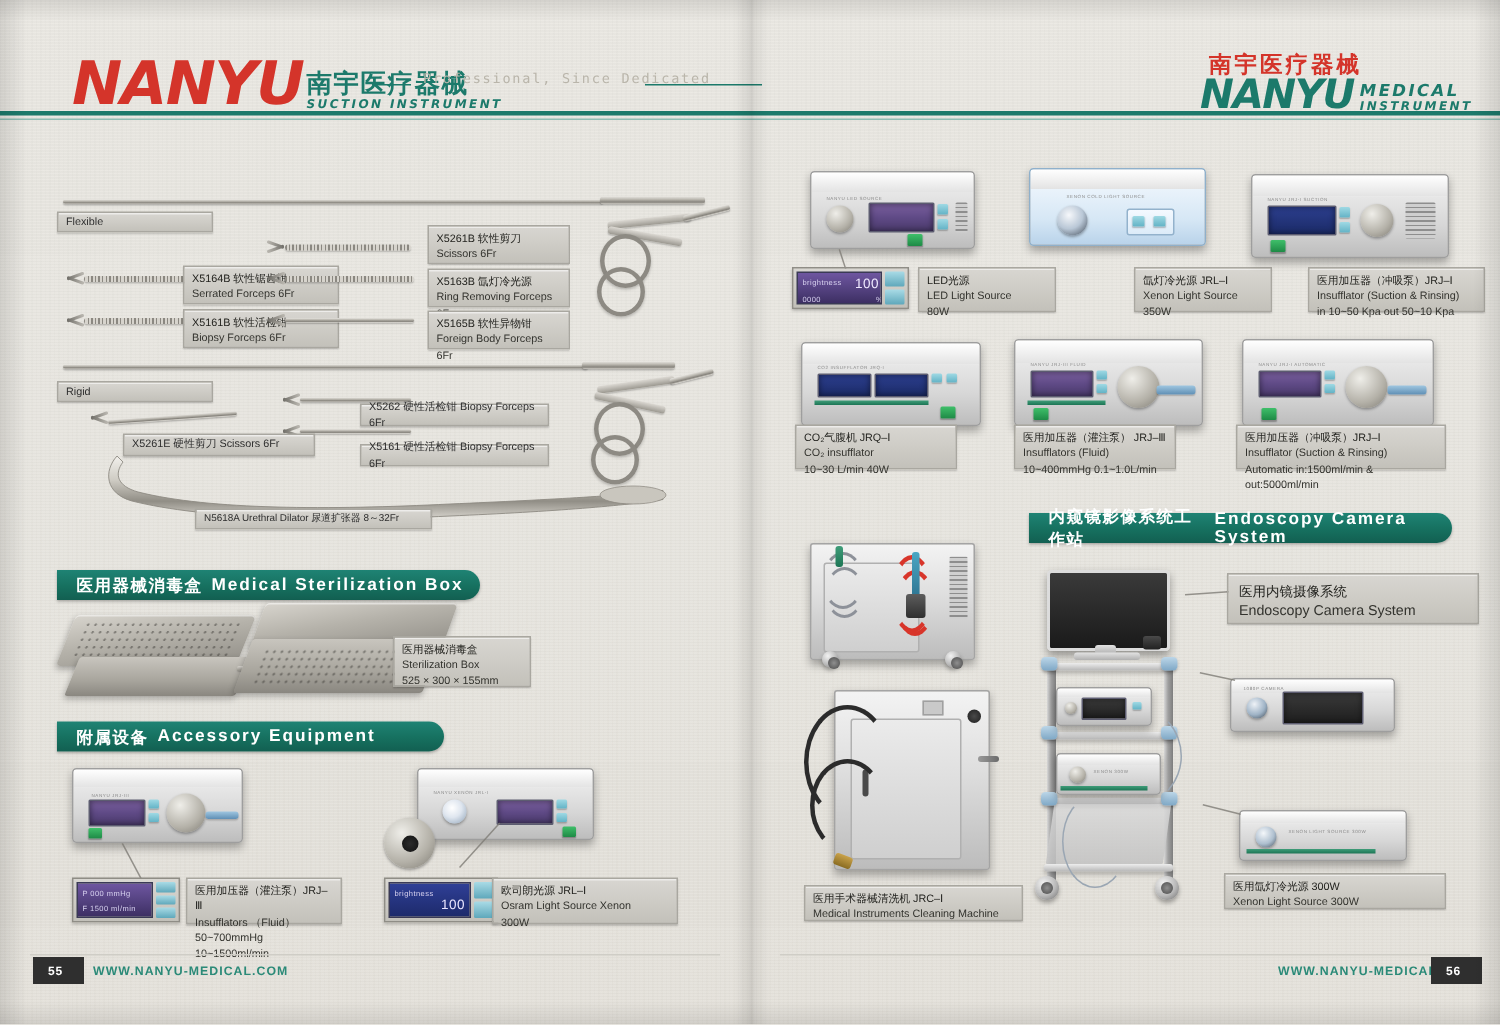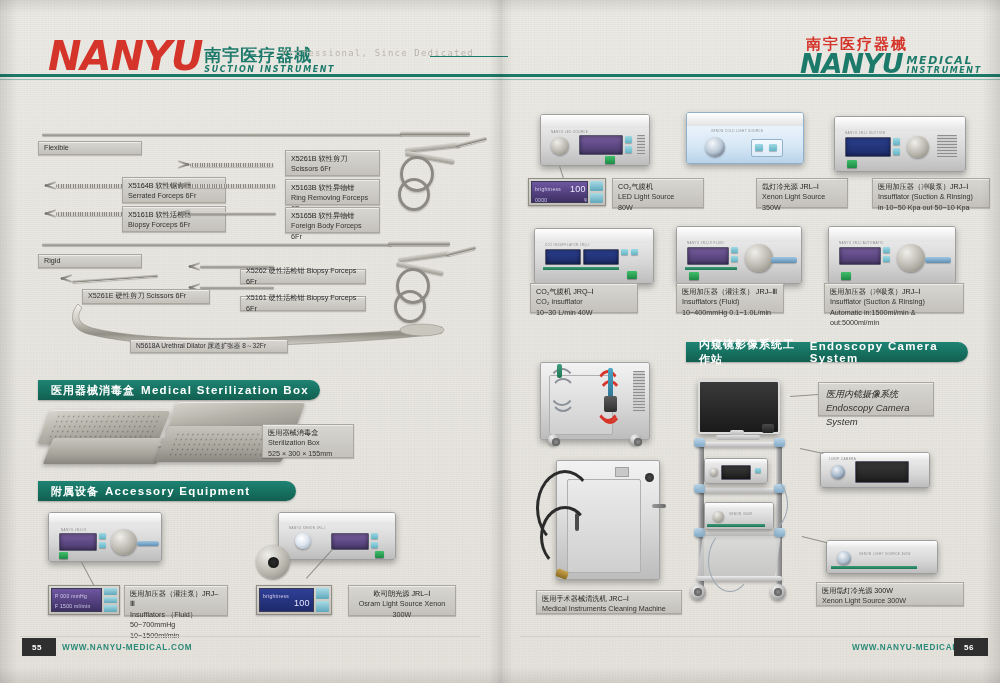--- a/index.html
+++ b/index.html
@@ -241,21 +241,21 @@
   <div class="coil" style="left:56px;top:184px;width:86px;"></div>
   <div class="shaft thin" style="left:140px;top:185px;width:32px;"></div>
   <div class="cap" style="left:122px;top:177px;width:104px;height:26px;">
     <div class="cn">X5164B 软性锯齿钳</div>
     <div class="en">Serrated Forceps 6Fr</div>
   </div>
 
   <div class="jaw" style="left:178px;top:181px;"></div>
   <div class="coil" style="left:190px;top:184px;width:86px;"></div>
   <div class="cap" style="left:285px;top:179px;width:95px;height:26px;">
-    <div class="cn">X5163B 软性异物钳</div>
+    <div class="cn">X5163B 氙灯冷光源</div>
     <div class="en">Ring Removing Forceps 6Fr</div>
   </div>
 
   <div class="jaw" style="left:44px;top:209px;"></div>
   <div class="coil" style="left:56px;top:212px;width:78px;"></div>
   <div class="cap" style="left:122px;top:206px;width:104px;height:26px;">
     <div class="cn">X5161B 软性活检钳</div>
     <div class="en">Biopsy Forceps 6Fr</div>
   </div>
 
@@ -392,21 +392,21 @@
   <div class="pop" style="left:256px;top:585px;width:76px;height:30px;">
     <div class="lcd blue">
       <span style="left:3px;top:4px;">brightness</span>
       <span style="left:34px;top:9px;font-size:9px;color:#eae6ff;">100</span>
     </div>
     <div class="keys">
         <i></i>
         <i></i>
       </div>
   </div>
-  <div class="cap" style="left:348px;top:585px;width:108px;height:31px;text-align:center;">
+  <div class="cap" style="left:328px;top:585px;width:124px;height:31px;">
     <div class="cn">欧司朗光源 JRL–Ⅰ</div>
     <div class="en">Osram Light Source Xenon</div>
     <div class="en">300W</div>
   </div>
 
   <div class="dev" style="left:540px;top:114px;width:110px;height:52px;">
     <div class="top"></div>
     <div class="face"></div>
     <div class="lbl-micro" style="left:10px;top:15px;">NANYU  LED  SOURCE</div>
     <div class="knob" style="left:10px;top:22px;width:18px;height:18px;"></div>
@@ -423,21 +423,21 @@
       <span style="left:38px;top:2px;font-size:9px;color:#efe9ff;">100</span>
       <span style="left:3px;top:15px;">0000</span>
       <span style="left:52px;top:15px;">%</span>
     </div>
     <div class="keys">
         <i></i>
         <i></i>
       </div>
   </div>
   <div class="cap" style="left:612px;top:178px;width:92px;height:30px;">
-    <div class="cn">CO₂气腹机</div>
+    <div class="cn">LED光源</div>
     <div class="en">LED Light Source</div>
     <div class="en">80W</div>
   </div>
 
   <div class="dev blueface" style="left:686px;top:112px;width:118px;height:52px;">
     <div class="top"></div>
     <div class="face"></div>
     <div class="lbl-micro" style="left:24px;top:16px;">XENON COLD LIGHT SOURCE</div>
     <div class="knob" style="left:18px;top:24px;width:20px;height:20px;background:radial-gradient(circle at 38% 32%,#f6f8fb,#b9c7d6 50%,#3f4a57 100%);"></div>
     <div style="position:absolute;left:64px;top:26px;width:30px;height:16px;border:1px solid #93b2cc;border-radius:2px;background:linear-gradient(180deg,#f4f9ff,#dcebf8);">
@@ -595,21 +595,21 @@
 
     <div class="caster" style="left:0px;top:204px;"></div>
     <div class="caster" style="left:80px;top:204px;"></div>
 
     <div style="position:absolute;left:72px;top:44px;width:12px;height:9px;background:linear-gradient(180deg,#4a4a4a,#212121);border-radius:2px;"></div>
     <div class="cable" style="left:40px;top:92px;width:56px;height:62px;border-width:1px;border-color:transparent #9aa6b3 transparent transparent;"></div>
     <div class="cable" style="left:18px;top:150px;width:42px;height:60px;border-width:1px;border-color:transparent transparent #9aa6b3 #9aa6b3;"></div>
   </div>
 
   <div class="lead" style="left:790px;top:396px;width:46px;transform:rotate(-4deg);"></div>
-  <div class="cap" style="left:818px;top:382px;width:116px;height:34px;padding:5px 7px;font-style:italic;">
+  <div class="cap" style="left:818px;top:382px;width:168px;height:34px;padding:5px 7px;">
     <div class="cn" style="font-size:9px;">医用内镜摄像系统</div>
     <div class="en" style="font-size:9.5px;">Endoscopy Camera System</div>
   </div>
 
   <div class="dev" style="left:820px;top:452px;width:110px;height:36px;">
     <div class="top"></div>
     <div class="face"></div>
     <div class="screen dark" style="left:34px;top:8px;width:52px;height:20px;"></div>
     <div class="knob" style="left:10px;top:12px;width:14px;height:14px;background:radial-gradient(circle at 38% 32%,#eef2f7,#9fb3c6 55%,#3d4954 100%);"></div>
     <div class="lbl-micro" style="left:8px;top:4px;">1080P CAMERA</div>

